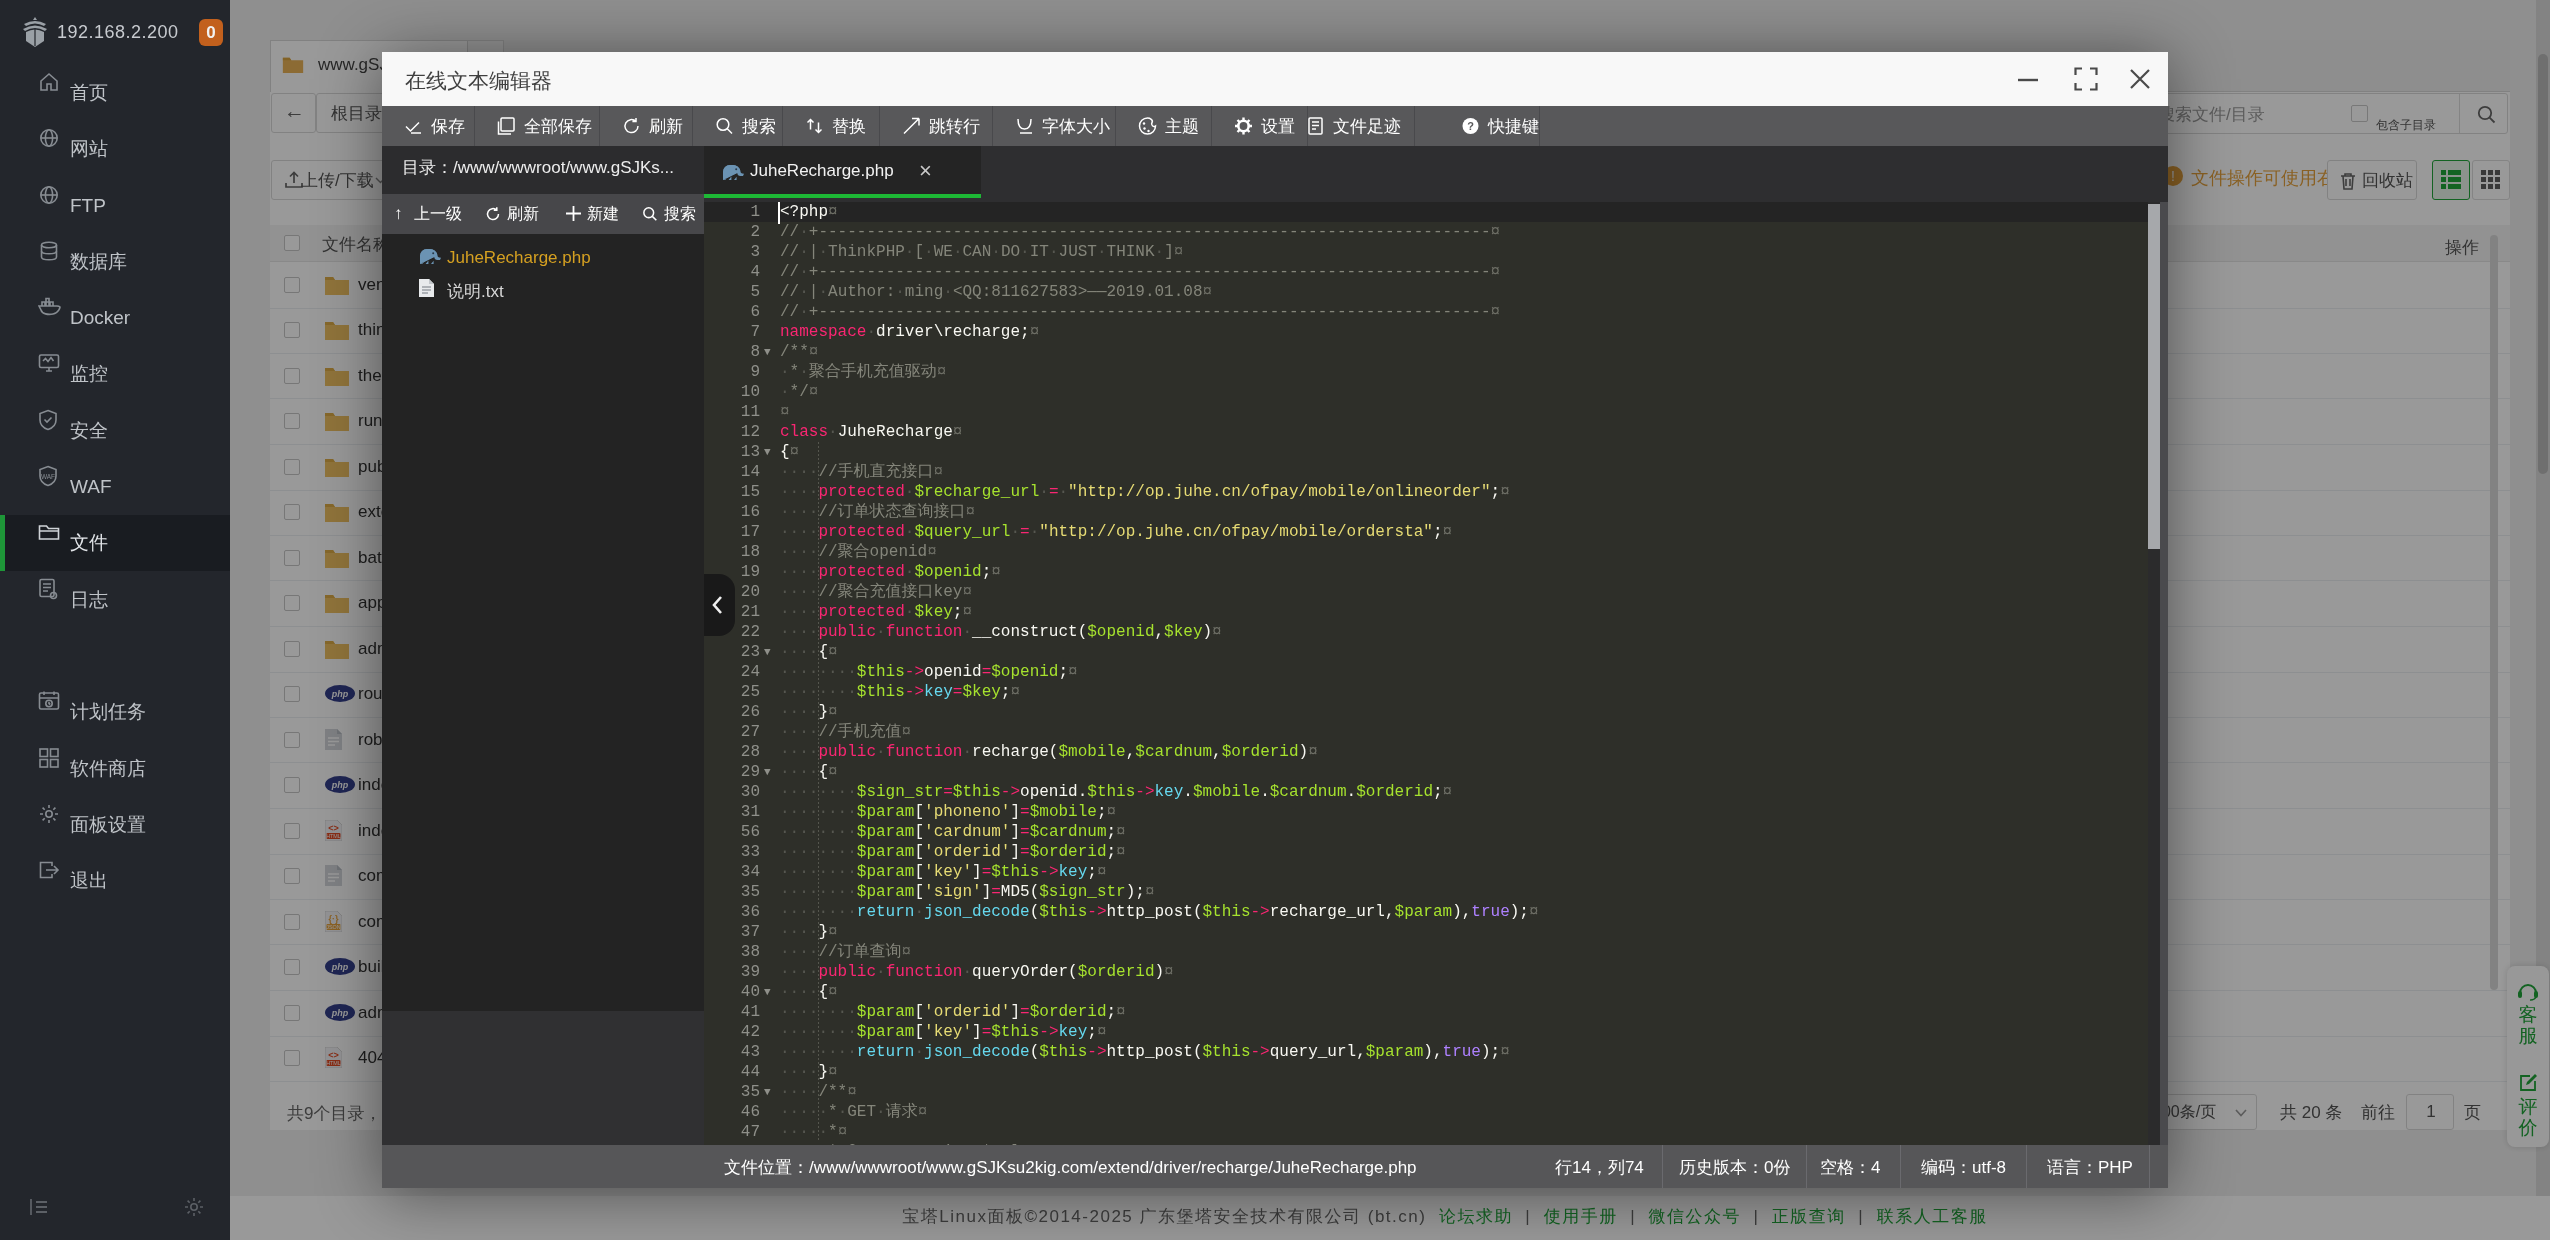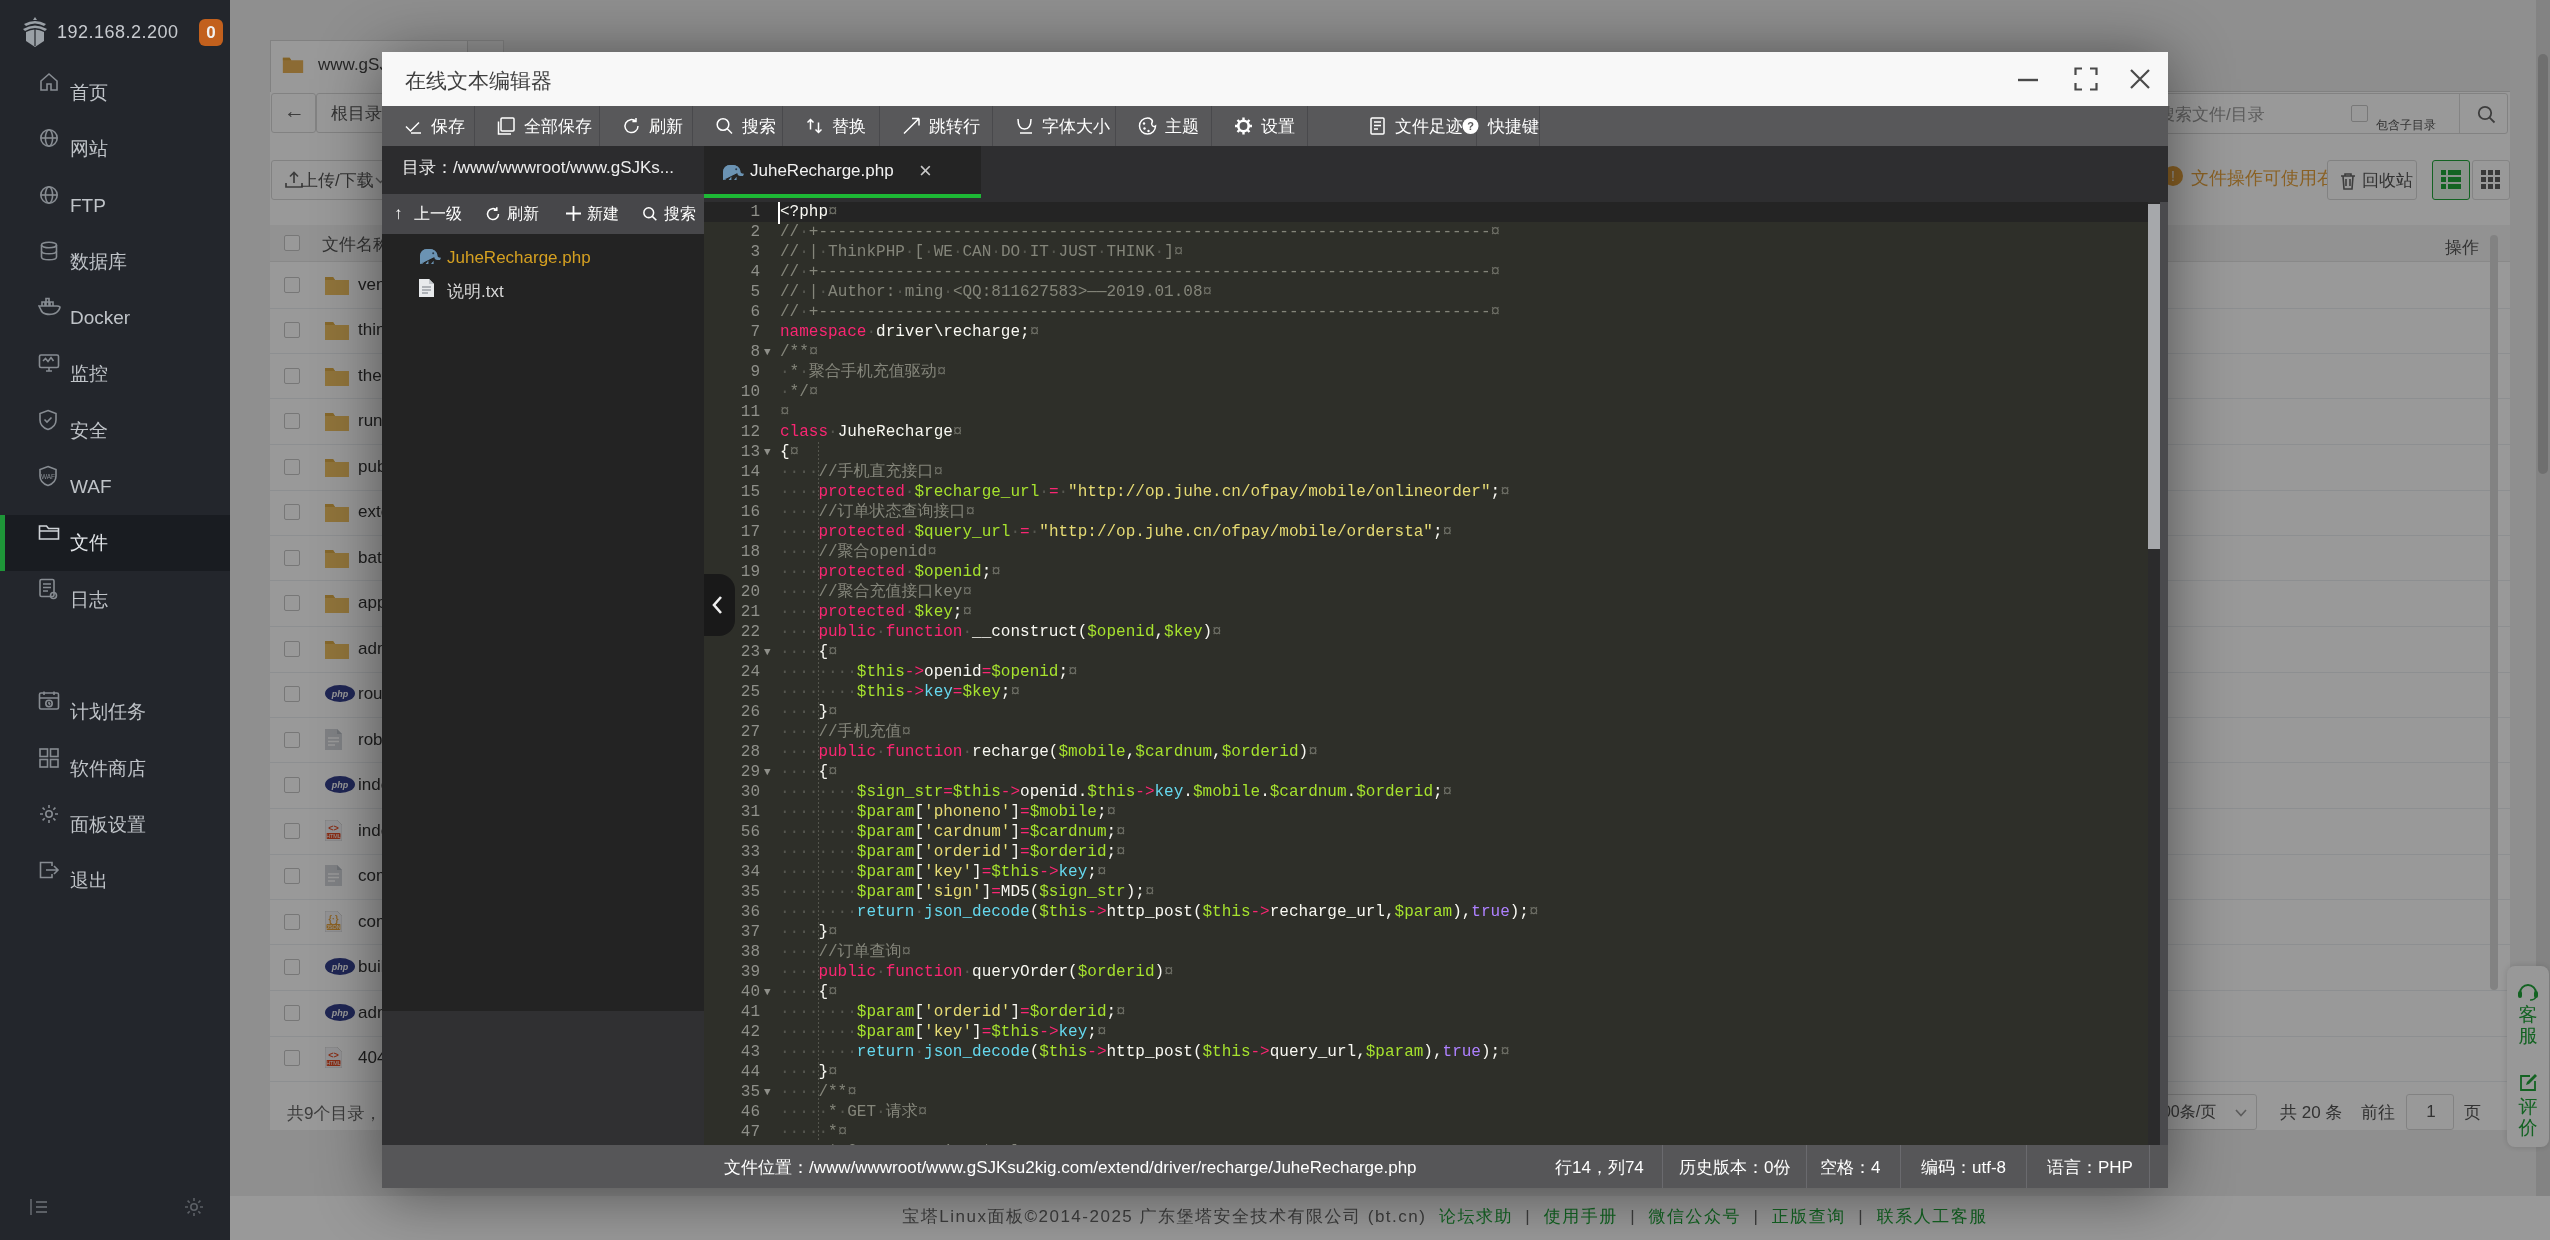--- a/index.html
+++ b/index.html
@@ -479,21 +479,21 @@
           <span style="left:49px;">主题</span>
         </div>
 <div class="tbtn" style="left:830px;width:96px;">
           <svg style="position:absolute;left:22px;top:50%%;transform:translateY(-50%%);" width="19" height="19" viewBox="0 0 19 19">
             <circle cx="9.5" cy="9.5" r="5.2" stroke="#fff" fill="none" stroke-width="2.6"></circle>
             <circle cx="9.5" cy="9.5" r="1.6" fill="#58585a"></circle>
             <path d="M9.5 1 v3 M9.5 15 v3 M1 9.5 h3 M15 9.5 h3 M3.5 3.5 l2.1 2.1 M13.4 13.4 l2.1 2.1 M15.5 3.5 l-2.1 2.1 M5.6 13.4 l-2.1 2.1" stroke="#fff" stroke-width="2.4"></path>
           </svg>
           <span style="left:49px;">设置</span>
         </div>
-<div class="tbtn" style="left:964px;width:131px;">
+<div class="tbtn" style="left:902px;width:131px;">
           <svg style="position:absolute;left:22px;top:50%%;transform:translateY(-50%%);" width="19" height="19" viewBox="0 0 19 19">
             <rect x="3" y="1.5" width="13" height="16" rx="1" stroke="#fff" fill="none" stroke-width="1.5"></rect>
             <path d="M6 5.5 h7 M6 9 h7 M6 12.5 h4" stroke="#fff" fill="none" stroke-width="1.5"></path>
           </svg>
           <span style="left:49px;">文件足迹</span>
         </div>
 <div class="tbtn" style="left:1057px;width:101px;">
           <svg style="position:absolute;left:22px;top:50%%;transform:translateY(-50%%);" width="19" height="19" viewBox="0 0 19 19">
             <circle cx="9.5" cy="9.5" r="8" fill="#fff"></circle>
             <text x="9.5" y="13.5" font-size="11" font-weight="bold" fill="#58585a" text-anchor="middle" font-family="Liberation Sans">?</text>

